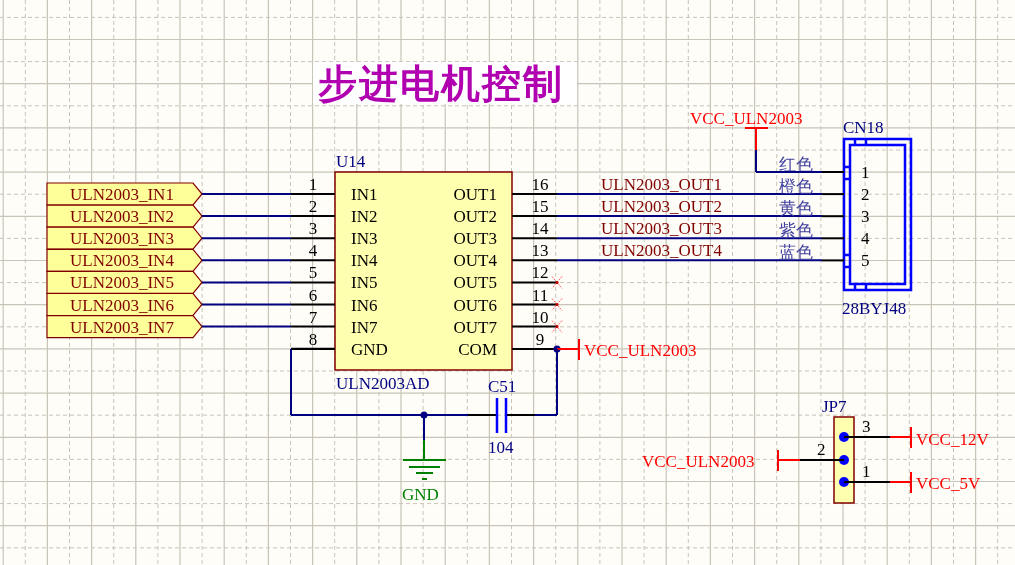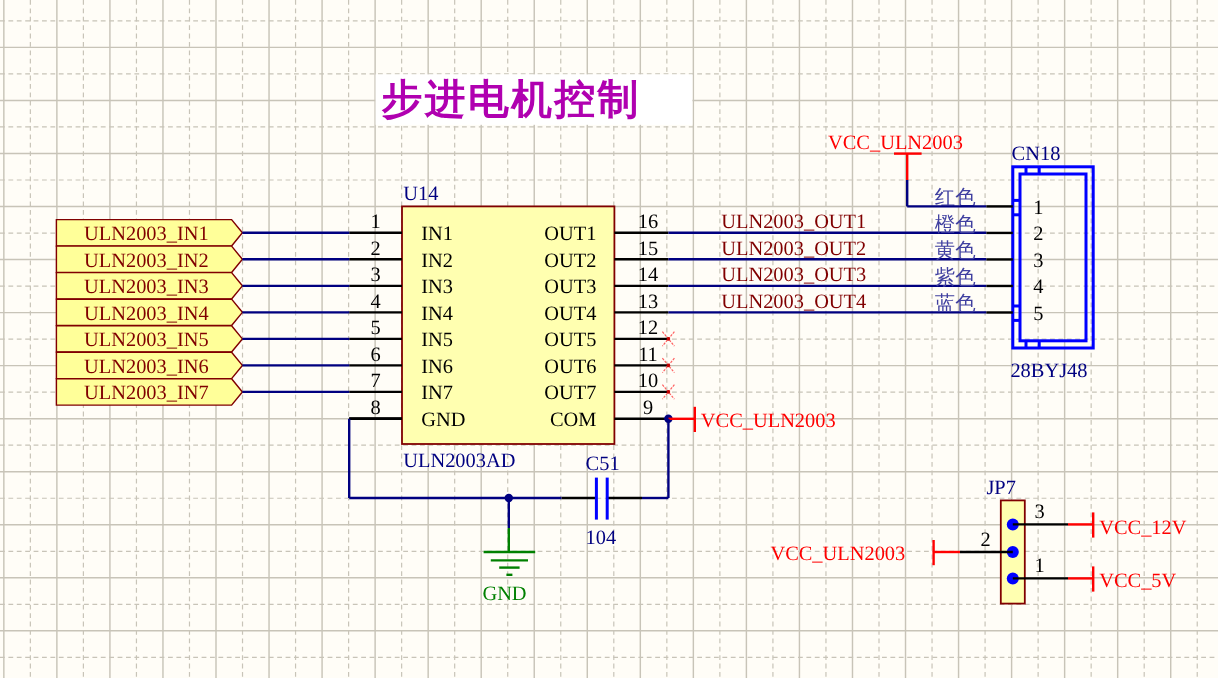--- a/index.html
+++ b/index.html
@@ -9,21 +9,21 @@
     font-family: "Liberation Serif", "DejaVu Serif", serif;
   }
   #grid { position: absolute; left: 0; top: 0; }
   #schem { position: absolute; left: 0; top: 0; }
   .title-box {
     position: absolute; left: 313px; top: 62px; width: 264px; height: 42px;
     background: #ffffff;
   }
   .title-text {
     position: absolute; left: 318px; top: 62px;
-    font-family: "DejaVu Serif", serif; font-size: 34px; color: #B000B0;
+    font-family: "DejaVu Serif", serif; font-size: 39px; color: #B000B0;
     font-weight: bold; letter-spacing: 2px; line-height: 42px;
   }
   svg text { font-family: "Liberation Serif", "DejaVu Serif", serif; }
 </style>
 </head>
 <body>
 
 <svg id="grid" width="1015" height="565">
     <line x1="-41" y1="0" x2="-41" y2="565" stroke="#C8C4B8" stroke-width="1.2"></line>
     <line x1="-18.9" y1="0" x2="-18.9" y2="565" stroke="#C8C4B8" stroke-width="1" stroke-dasharray="4,3"></line>

